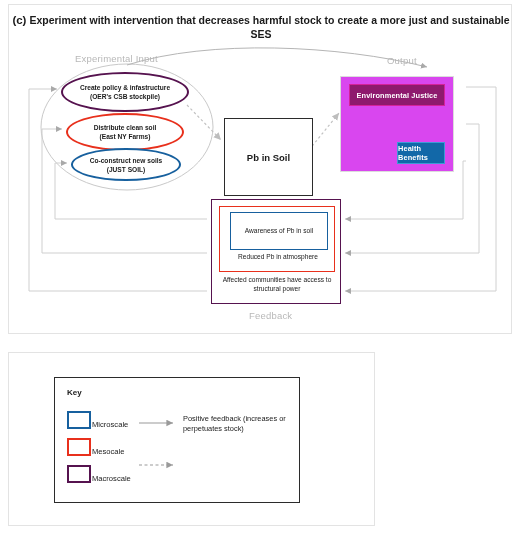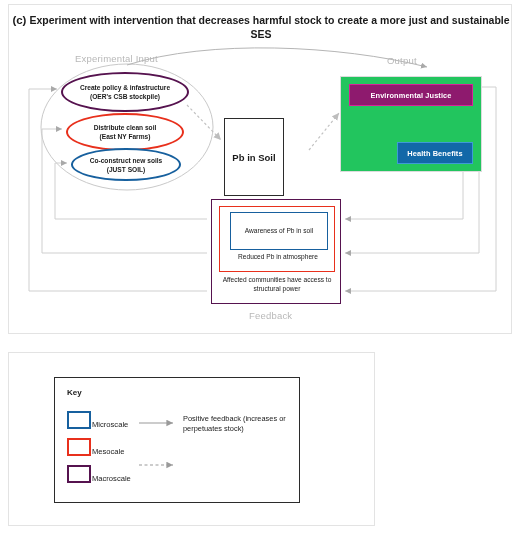--- a/index.html
+++ b/index.html
@@ -30,30 +30,30 @@
     position:absolute;box-sizing:border-box;border-radius:50%;
     background:#fff;display:flex;align-items:center;justify-content:center;
     text-align:center;font-size:6.6px;font-weight:bold;line-height:9px;color:#1a1a1a;
   }
   #oval-macro{left:52px;top:67px;width:128px;height:40px;border:2px solid #56134f;}
   #oval-meso {left:57px;top:108px;width:118px;height:38px;border:2px solid #e8301c;}
   #oval-micro{left:62px;top:143px;width:110px;height:33px;border:2px solid #17609e;}
 
   
   #pb-box{
-    position:absolute;left:215px;top:113px;width:60px;height:78px;
+    position:absolute;left:215px;top:113px;width:89px;height:78px;
     box-sizing:border-box;border:1.6px solid #2b2b2b;background:#fff;
     display:flex;align-items:center;justify-content:center;
     font-size:9.5px;font-weight:bold;color:#1a1a1a;
   }
 
   
   #output-group{
-    position:absolute;left:331px;top:71px;width:142px;height:96px;
-    box-sizing:border-box;border:1px solid #dcdcdc;background:#22c55e;
+    position:absolute;left:331px;top:71px;width:114px;height:96px;
+    box-sizing:border-box;border:1px solid #dcdcdc;background:#d946ef;
     padding:7px 8px;display:flex;flex-direction:column;justify-content:space-between;
   }
   .out-box{
     box-sizing:border-box;height:22px;display:flex;align-items:center;justify-content:center;
     font-size:7.4px;font-weight:bold;color:#ffffff;letter-spacing:.1px;
   }
   #out-ej{background:#8e1a6e;border:1.6px solid #d5219a;}
   #out-sc{background:#e33a1c;border:1.6px solid #f0a41d;}
   #out-hb{background:#1268a8;border:1.6px solid #3e9ad6;margin-left:48px;}
 

